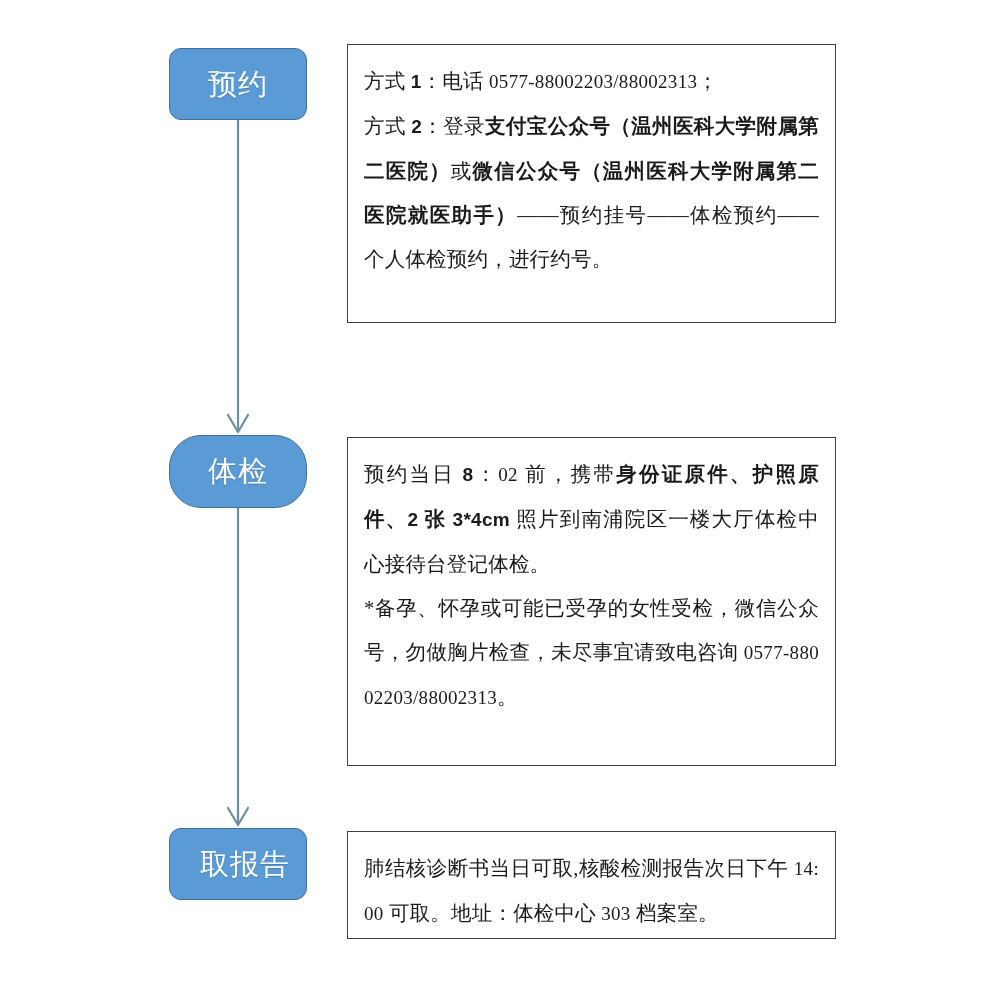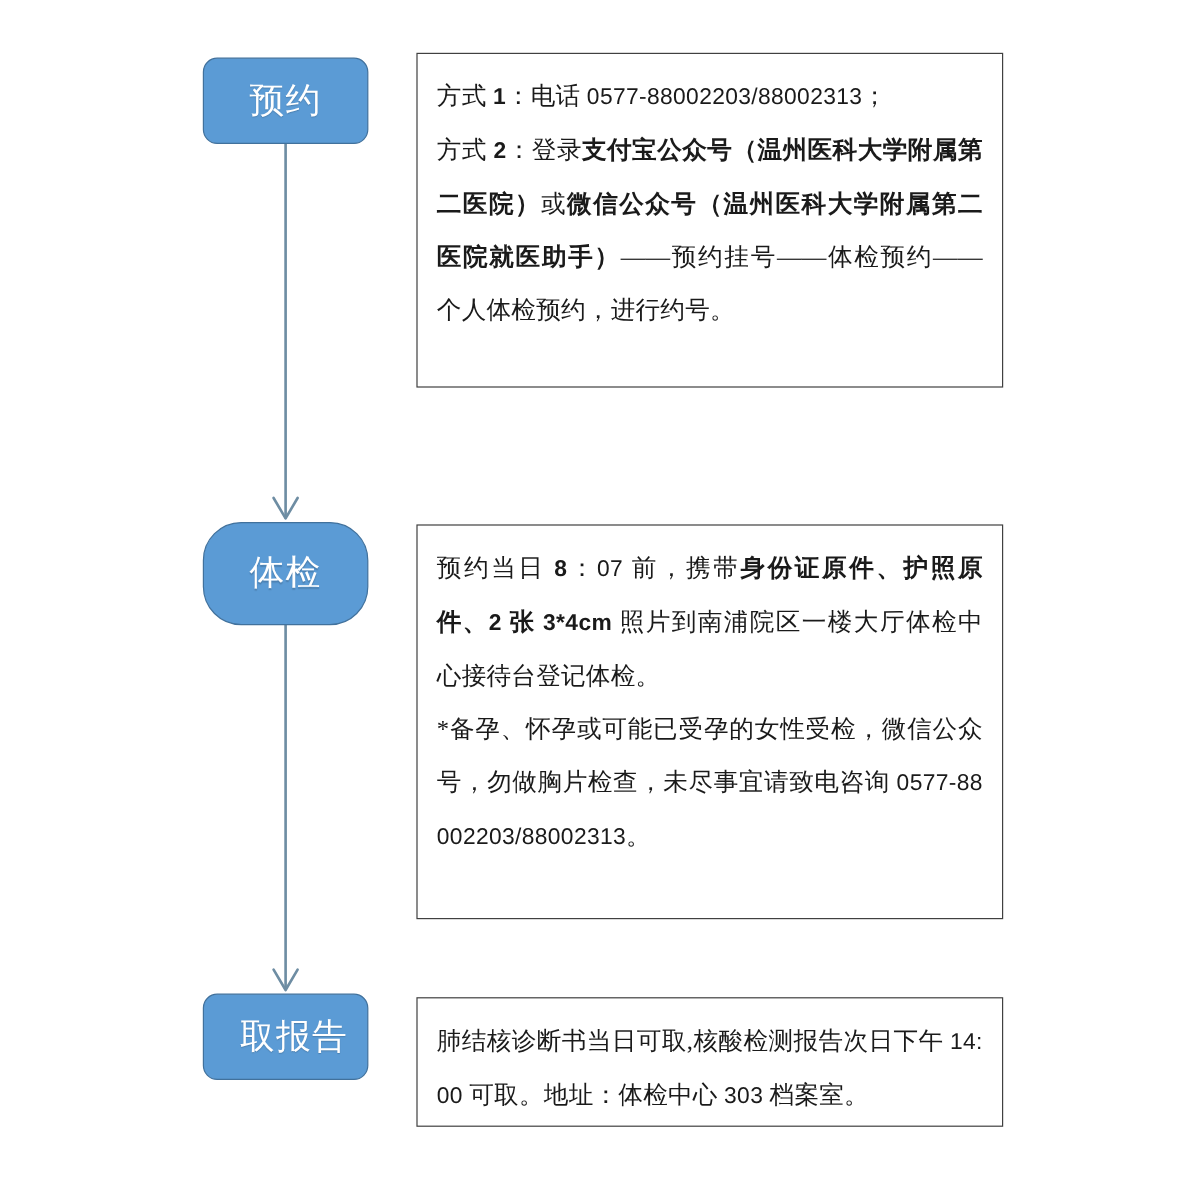--- a/index.html
+++ b/index.html
@@ -38,21 +38,21 @@
   .node-label {
     color: #ffffff;
     font-family: "Liberation Sans", "DejaVu Sans", sans-serif;
     font-size: 29px;
     line-height: 1;
     letter-spacing: 1px;
     white-space: nowrap;
     text-shadow: 0 1px 1px rgba(0,0,0,0.18);
   }
   #node-1 { top: 48px;  height: 72px; }
-  #node-2 { top: 435px; height: 86px; border-radius: 32px; }
+  #node-2 { top: 435px; height: 73px; border-radius: 32px; }
   #node-3 { top: 828px; height: 72px; padding-left: 14px; }
 
   
   .connector {
     position: absolute;
     left: 0;
     top: 0;
     width: 1000px;
     height: 1000px;
     pointer-events: none;
@@ -79,21 +79,21 @@
     line-height: 44px;
     font-family: "Liberation Serif", "DejaVu Serif", serif;
     text-align: justify;
     text-justify: inter-character;
     letter-spacing: 0.2px;
     word-break: break-all;
   }
   #panel-3 p { line-height: 45px; }
   .panel b { font-weight: bold; }
   .lat {
-    font-family: Liberation Sans, sans-serif;
+    font-family: Liberation Serif, serif;
     font-size: 19px;
     letter-spacing: 0.3px;
   }
   .lat-b {
     font-family: "Liberation Sans", "DejaVu Sans", sans-serif;
     font-size: 19px;
     font-weight: bold;
     letter-spacing: 0.3px;
   }
 </style>
@@ -127,21 +127,21 @@
       <span>方式 </span><b class="lat-b">2</b><span>：登录</span><b>支付宝公众号（温州医科大学附属第二医院）</b><span>或</span><b>微信公众号（温州医科大学附属第二医院就医助手）</b><span>——预约挂号——体检预约——个人体检预约，进行约号。</span>
     </p>
   </div>
 
   <div class="node" id="node-2">
     <span class="node-label">体检</span>
   </div>
 
   <div class="panel" id="panel-2">
     <p>
-      <span>预约当日 </span><b class="lat-b">8</b><span>：</span><span class="lat">07</span><span> 前，携带</span><b>身份证原件、护照原件、</b><b class="lat-b">2</b><b> 张 </b><b class="lat-b">3*4cm</b><span> 照片到南浦院区一楼大厅体检中心接待台登记体检。</span>
+      <span>预约当日 </span><b class="lat-b">8</b><span>：</span><span class="lat">02</span><span> 前，携带</span><b>身份证原件、护照原件、</b><b class="lat-b">2</b><b> 张 </b><b class="lat-b">3*4cm</b><span> 照片到南浦院区一楼大厅体检中心接待台登记体检。</span>
     </p>
     <p>
       <span>*备孕、怀孕或可能已受孕的女性受检，微信公众号，勿做胸片检查，未尽事宜请致电咨询 </span><span class="lat">0577-88002203/88002313</span><span>。</span>
     </p>
   </div>
 
   <div class="node" id="node-3">
     <span class="node-label">取报告</span>
   </div>
 

